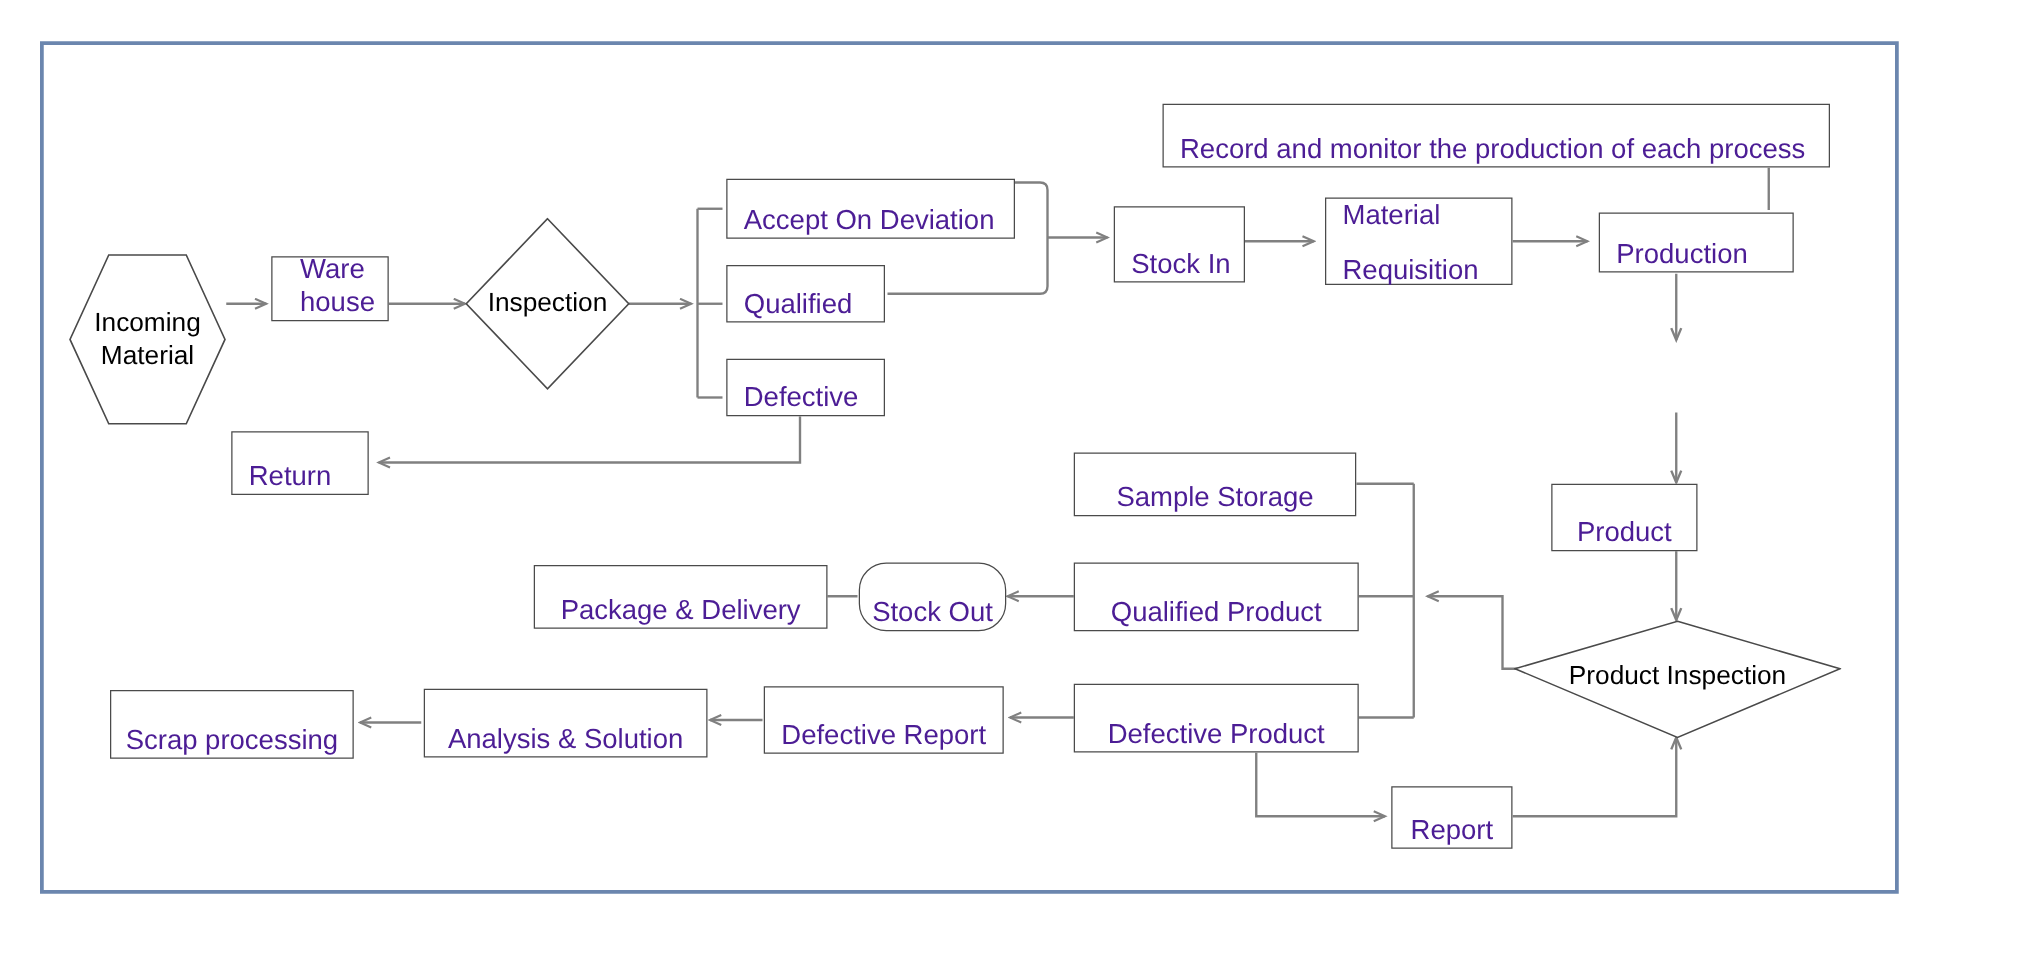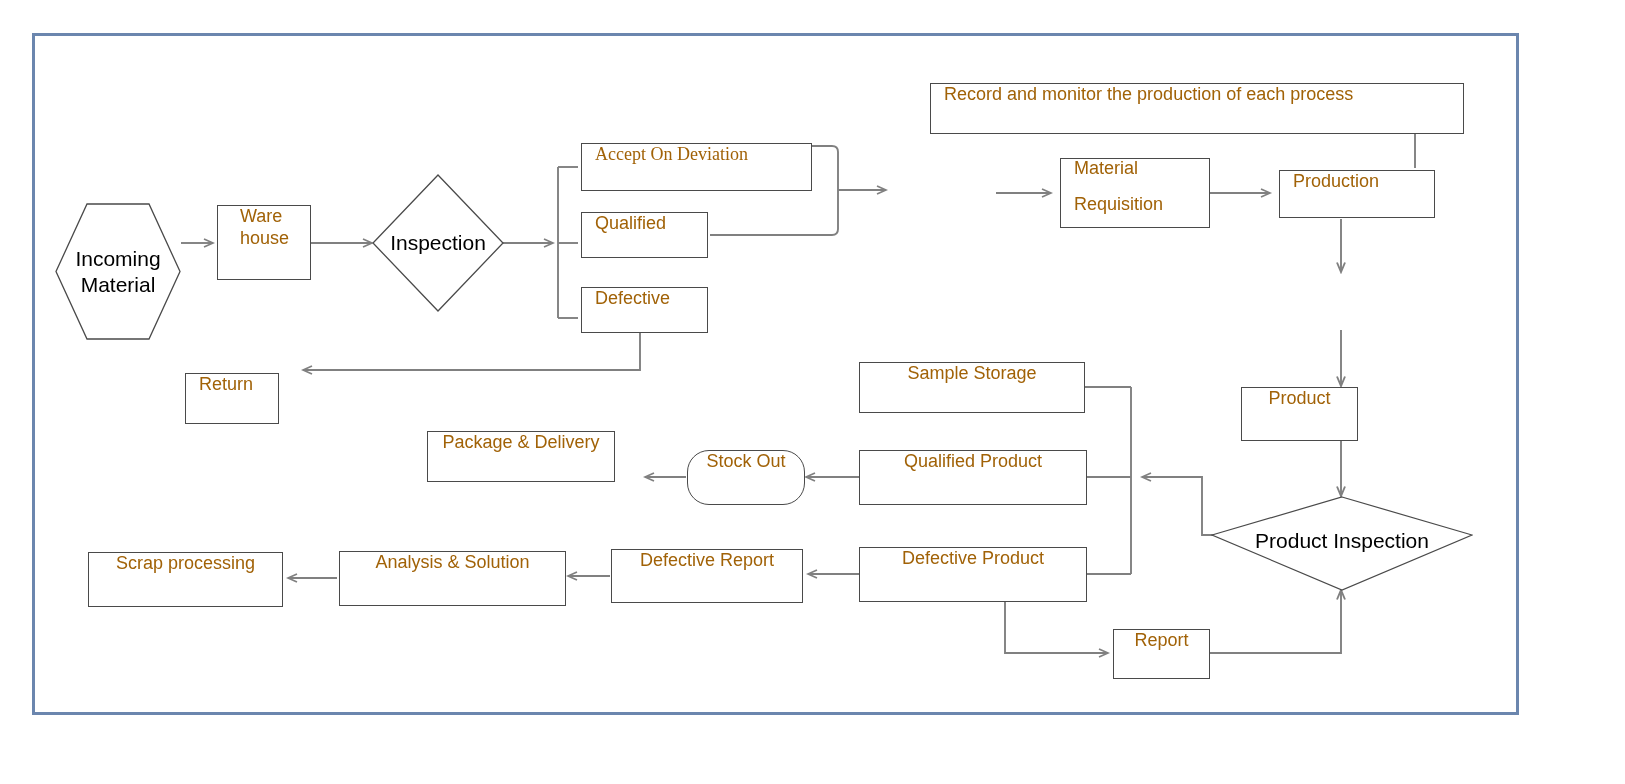--- a/index.html
+++ b/index.html
@@ -29,23 +29,23 @@
     position: absolute;
     left: 0; top: 0;
     width: 1625px;
     height: 784px;
     pointer-events: none;
   }
   .node {
     position: absolute;
     box-sizing: border-box;
     display: flex;
-    align-items: flex-start;
-    color: #a16207;
-    font-size: 18px;
+    align-items: flex-end;
+    color: #4c1d95;
+    font-size: 22px;
     line-height: 1.22;
     white-space: pre-line;
   }
   .node.box {
     border: 1.3px solid #4a4a4a;
     background: #ffffff;
   }
   .node.pad-l { padding-left: 13px; justify-content: flex-start; }
   .node.center { justify-content: center; }
   .shapewrap {
@@ -132,48 +132,51 @@
   </svg>
 
   <div class="shapewrap" style="left:55px; top:175px; width:126px; height:137px;margin-top:28px;">
     <svg width="126" height="137" viewBox="0 0 126 137">
       <polygon points="32,1 94,1 125,68.5 94,136 32,136 1,68.5" fill="#ffffff" stroke="#4a4a4a" stroke-width="1.3"></polygon>
     </svg>
     <span>Incoming
 Material</span>
   </div>
 
-  <div class="node box center" style="left:217px; top:205px; width:94px; height:75px;">
+  <div class="node box center" style="left:217px; top:205px; width:94px; height:52px;">
     <span style="text-align:left; width:100%; padding-left:22px; box-sizing:border-box;">Ware
 house</span>
   </div>
 
   <div class="shapewrap" style="left:372px; top:174px; width:132px; height:138px;">
     <svg width="132" height="138" viewBox="0 0 132 138">
       <polygon points="66,1 131,69 66,137 1,69" fill="#ffffff" stroke="#4a4a4a" stroke-width="1.3"></polygon>
     </svg>
     <span>Inspection</span>
   </div>
 
-  <div class="node box pad-l" style="left:581px; top:143px; width:231px; height:48px;font-family:Liberation Serif, serif;">
+  <div class="node box pad-l" style="left:581px; top:143px; width:231px; height:48px;">
     <span>Accept On Deviation</span>
   </div>
 
   <div class="node box pad-l" style="left:581px; top:212px; width:127px; height:46px;">
     <span>Qualified</span>
   </div>
 
   <div class="node box pad-l" style="left:581px; top:287px; width:127px; height:46px;">
     <span>Defective</span>
   </div>
 
-  <div class="node box pad-l" style="left:185px; top:345px; width:94px; height:51px;margin-top:28px;">
+  <div class="node box pad-l" style="left:185px; top:345px; width:110px; height:51px;">
     <span>Return</span>
   </div>
 
+  <div class="node box pad-l" style="left:891px; top:165px; width:105px; height:61px;">
+    <span>Stock In</span>
+  </div>
 
   <div class="node box pad-l" style="left:1060px; top:158px; width:150px; height:70px;">
     <span style="line-height:1.0;">Material
 
 Requisition</span>
   </div>
 
   <div class="node box pad-l" style="left:1279px; top:170px; width:156px; height:48px;">
     <span>Production</span>
   </div>
@@ -203,21 +206,21 @@
   </div>
 
   <div class="node box center" style="left:859px; top:547px; width:228px; height:55px;">
     <span>Defective Product</span>
   </div>
 
   <div class="node box center" style="left:687px; top:450px; width:118px; height:55px;border-radius:22px;">
     <span>Stock Out</span>
   </div>
 
-  <div class="node box center" style="left:427px; top:431px; width:188px; height:51px;">
+  <div class="node box center" style="left:427px; top:452px; width:235px; height:51px;">
     <span>Package &amp; Delivery</span>
   </div>
 
   <div class="node box center" style="left:611px; top:549px; width:192px; height:54px;">
     <span>Defective Report</span>
   </div>
 
   <div class="node box center" style="left:339px; top:551px; width:227px; height:55px;">
     <span>Analysis &amp; Solution</span>
   </div>

